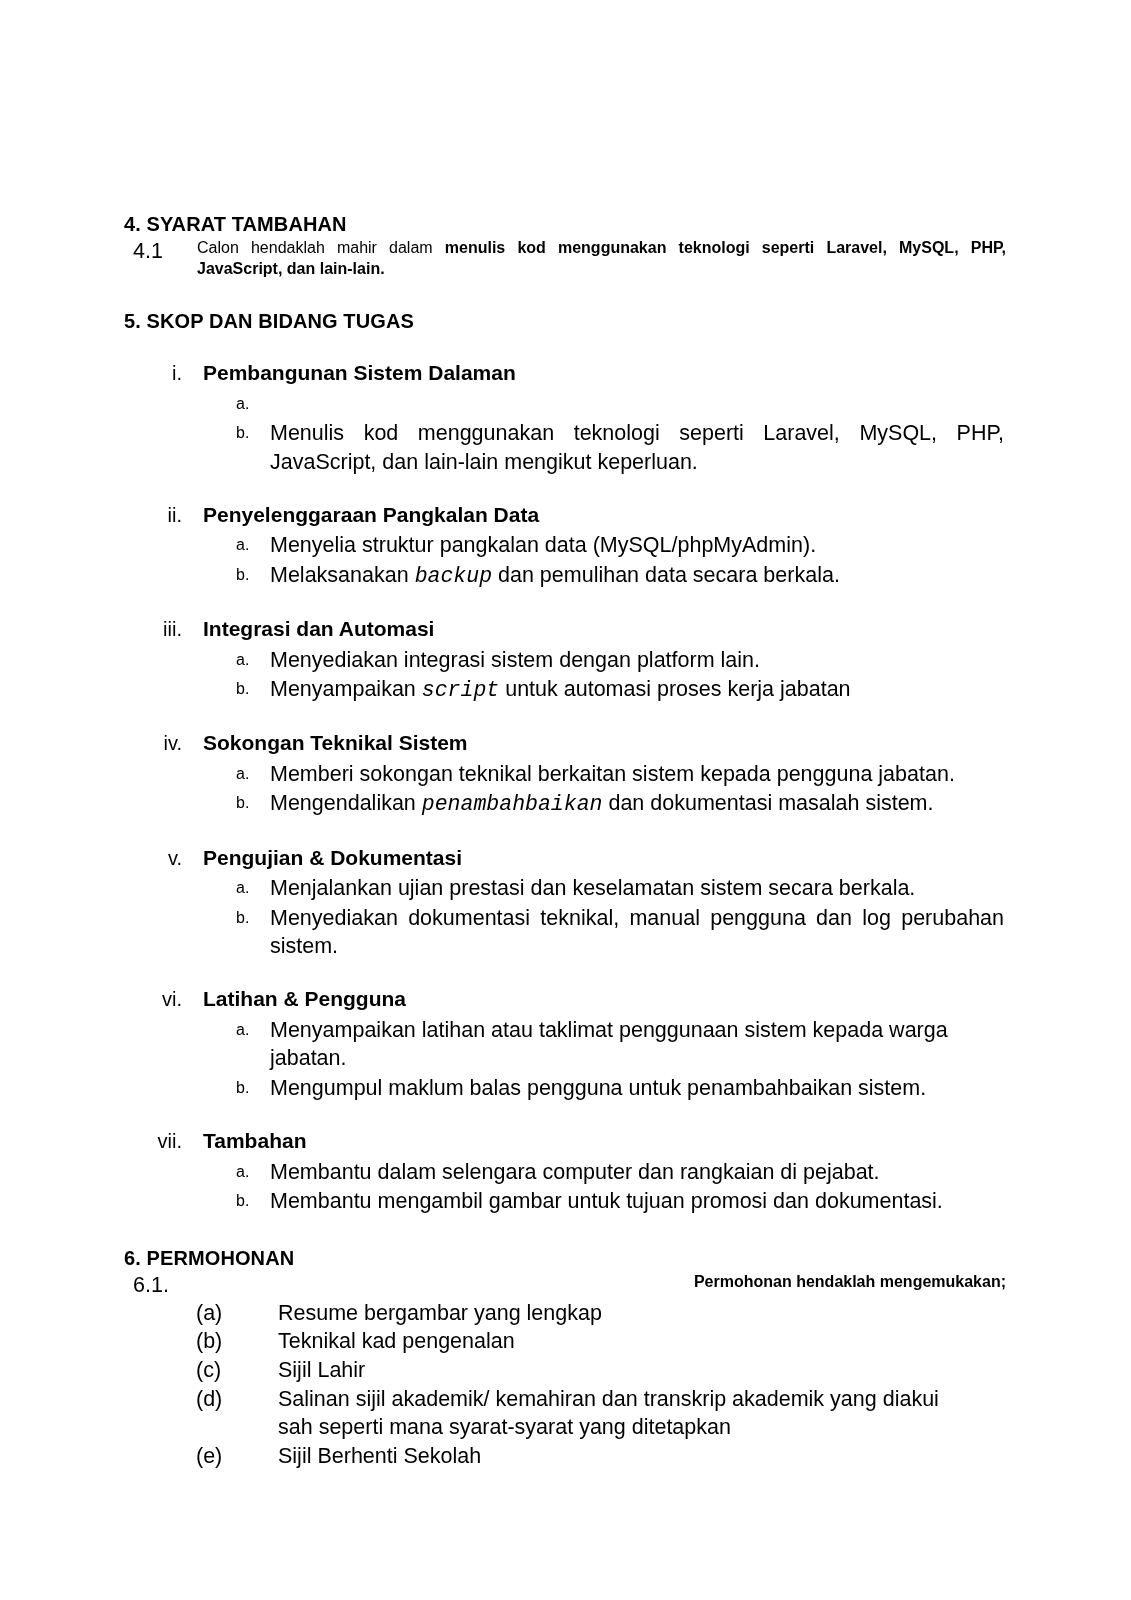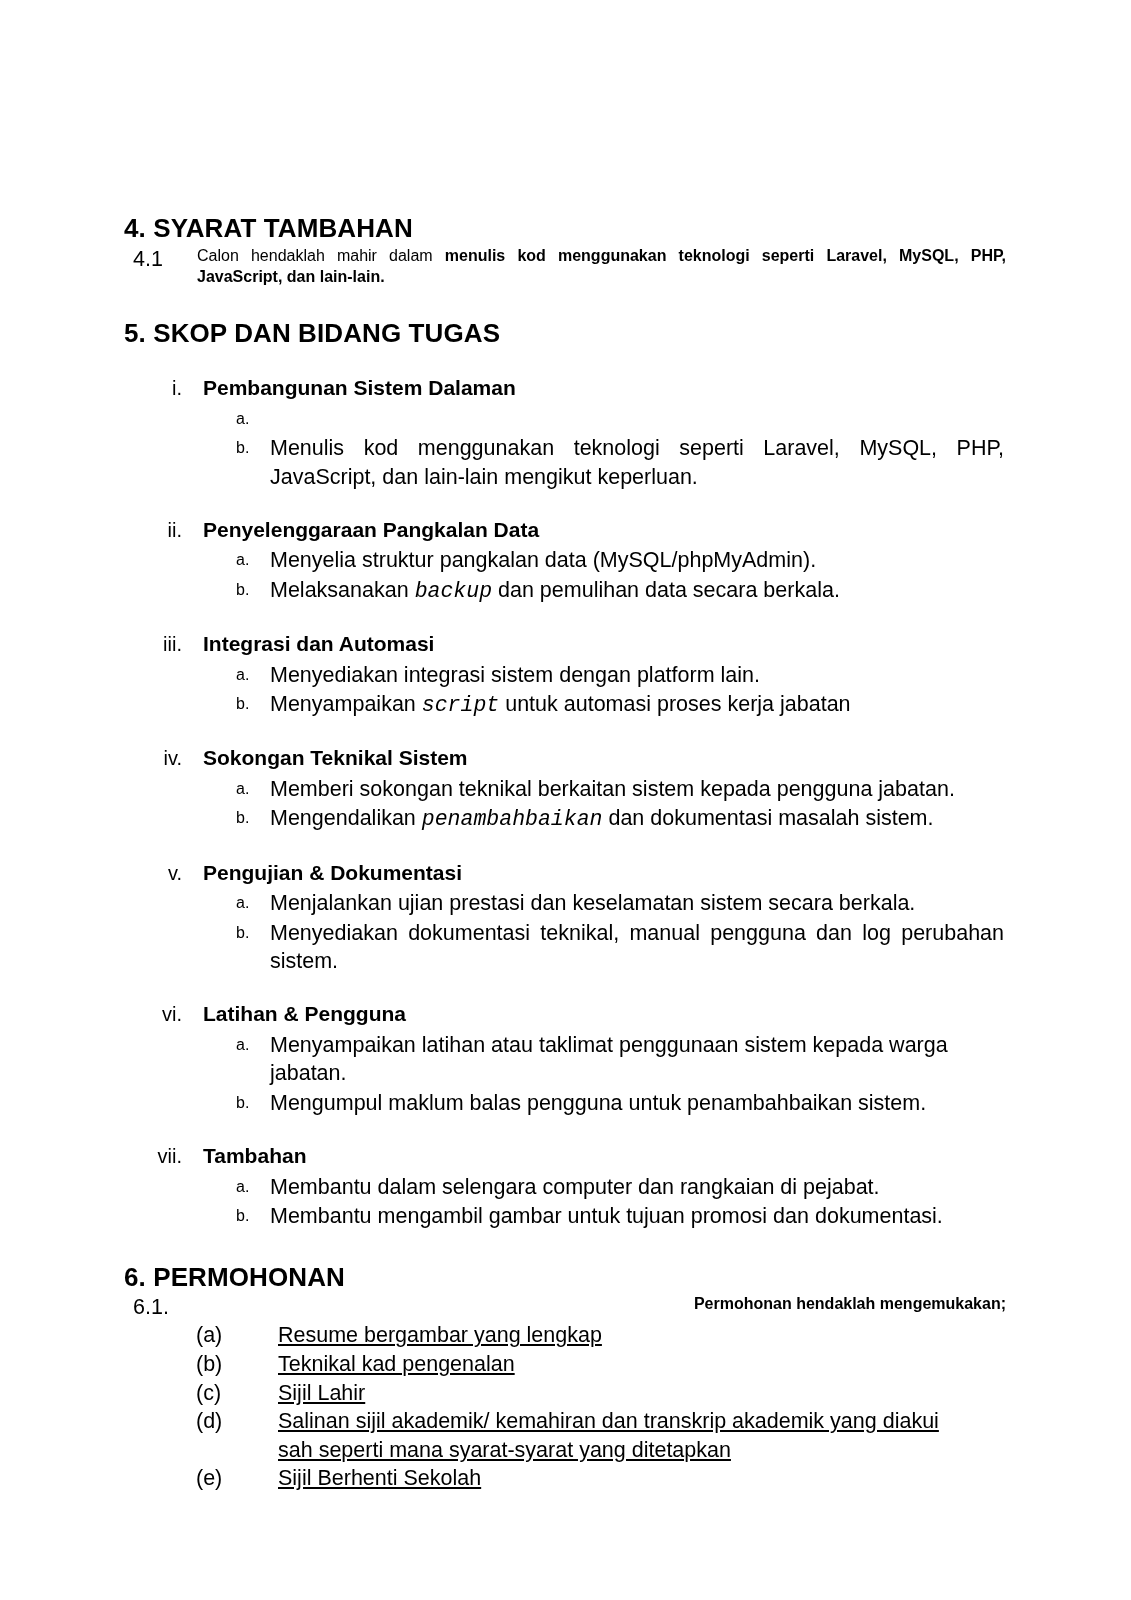--- a/index.html
+++ b/index.html
@@ -23,21 +23,21 @@
   }
   .content {
     position: absolute;
     left: 124px;
     top: 212px;
     width: 882px;
   }
 
   
   .section-heading {
-    font-size: 26px;
+    font-size: 20px;
     font-weight: bold;
     line-height: 1.25;
     letter-spacing: 0.1px;
     margin: 0;
     white-space: nowrap;
   }
 
   
   .clause {
     display: flex;
@@ -128,21 +128,20 @@
     padding-left: 72px;
     font-size: 21.5px;
     line-height: 1.33;
     box-sizing: content-box;
   }
   .doc-text {
     flex: 1 1 auto;
     font-size: 21.5px;
     line-height: 1.33;
     text-align: left;
-    text-decoration: underline;
   }
   .gap-lg { height: 30px; }
 </style>
 </head>
 <body>
 
 <div class="page">
   <div class="content">
 
     <div>

